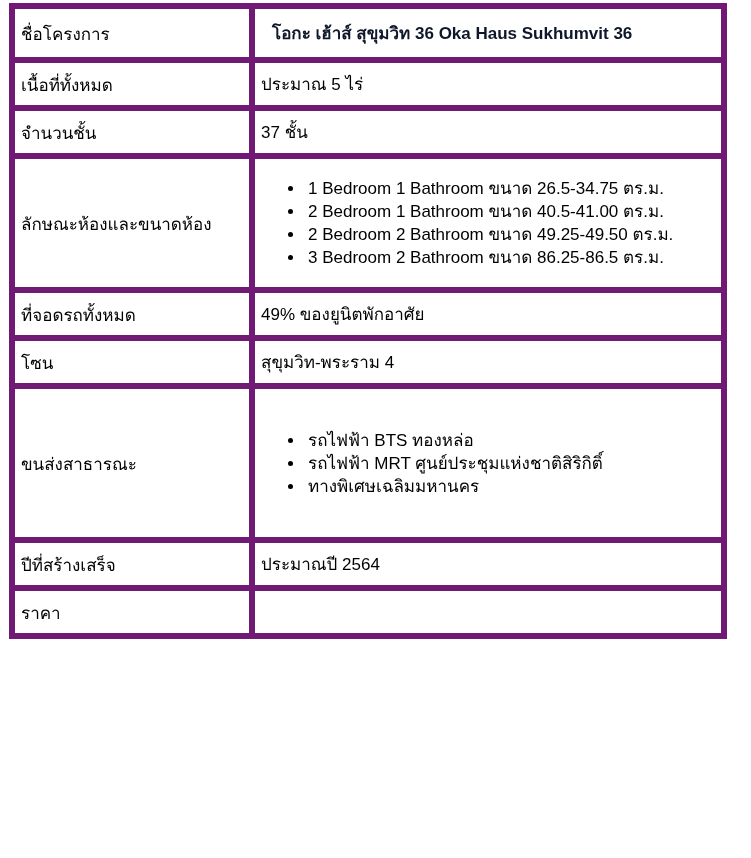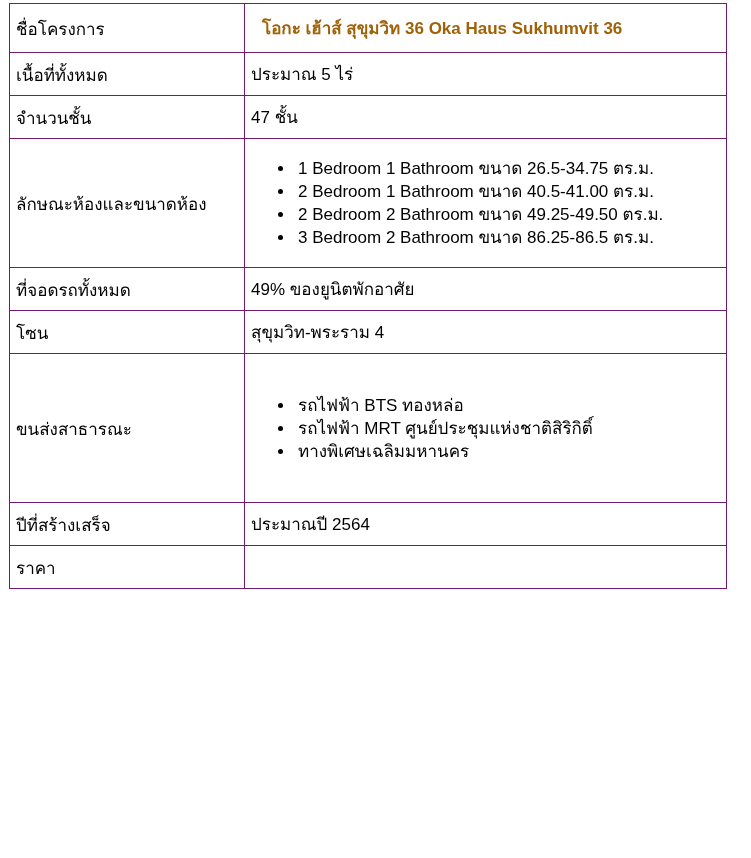--- a/index.html
+++ b/index.html
@@ -16,21 +16,21 @@
   }
   .wrap {
     padding: 3px 0 0 9px;
   }
   table.project-table {
     border-collapse: collapse;
     width: 718px;
     table-layout: fixed;
   }
   td {
-    border: 1px solid #701a75;
+    border: 6px solid #701a75;
     font-size: 17px;
     color: #000000;
     vertical-align: middle;
     overflow: hidden;
   }
   td.label-cell {
     width: 222px;
     padding: 4px 6px;
   }
   td.value-cell {
@@ -40,21 +40,21 @@
   tr:nth-child(1) td { height: 40px; }
   tr:nth-child(7) td { height: 140px; }
   tr:nth-child(11) td { height: 96px; }
   tr:nth-child(12) td { height: 60px; }
   tr:nth-child(18) td { height: 96px; }
 
   .value-text {
     line-height: 23px;
   }
   .title-text {
-    color: #a16207;
+    color: #0f172a;
     font-weight: bold;
     padding-left: 11px;
   }
   td.value-cell ul {
     margin: 14px 0;
     padding-left: 44px;
     list-style: disc;
   }
   td.value-cell li {
     line-height: 23px;
@@ -79,21 +79,21 @@
     <td class="label-cell">เนื้อที่ทั้งหมด</td>
     <td class="value-cell">
             <div class="value-text">ประมาณ 5 ไร่</div>
           </td>
   </tr>
 
 
   <tr>
     <td class="label-cell">จำนวนชั้น</td>
     <td class="value-cell">
-            <div class="value-text">47 ชั้น</div>
+            <div class="value-text">37 ชั้น</div>
           </td>
   </tr>
 
 
   <tr>
     <td class="label-cell">ลักษณะห้องและขนาดห้อง</td>
     <td class="value-cell">
             <ul>
               <li>1 Bedroom 1 Bathroom ขนาด 26.5-34.75 ตร.ม.</li>
               <li>2 Bedroom 1 Bathroom ขนาด 40.5-41.00 ตร.ม.</li>

